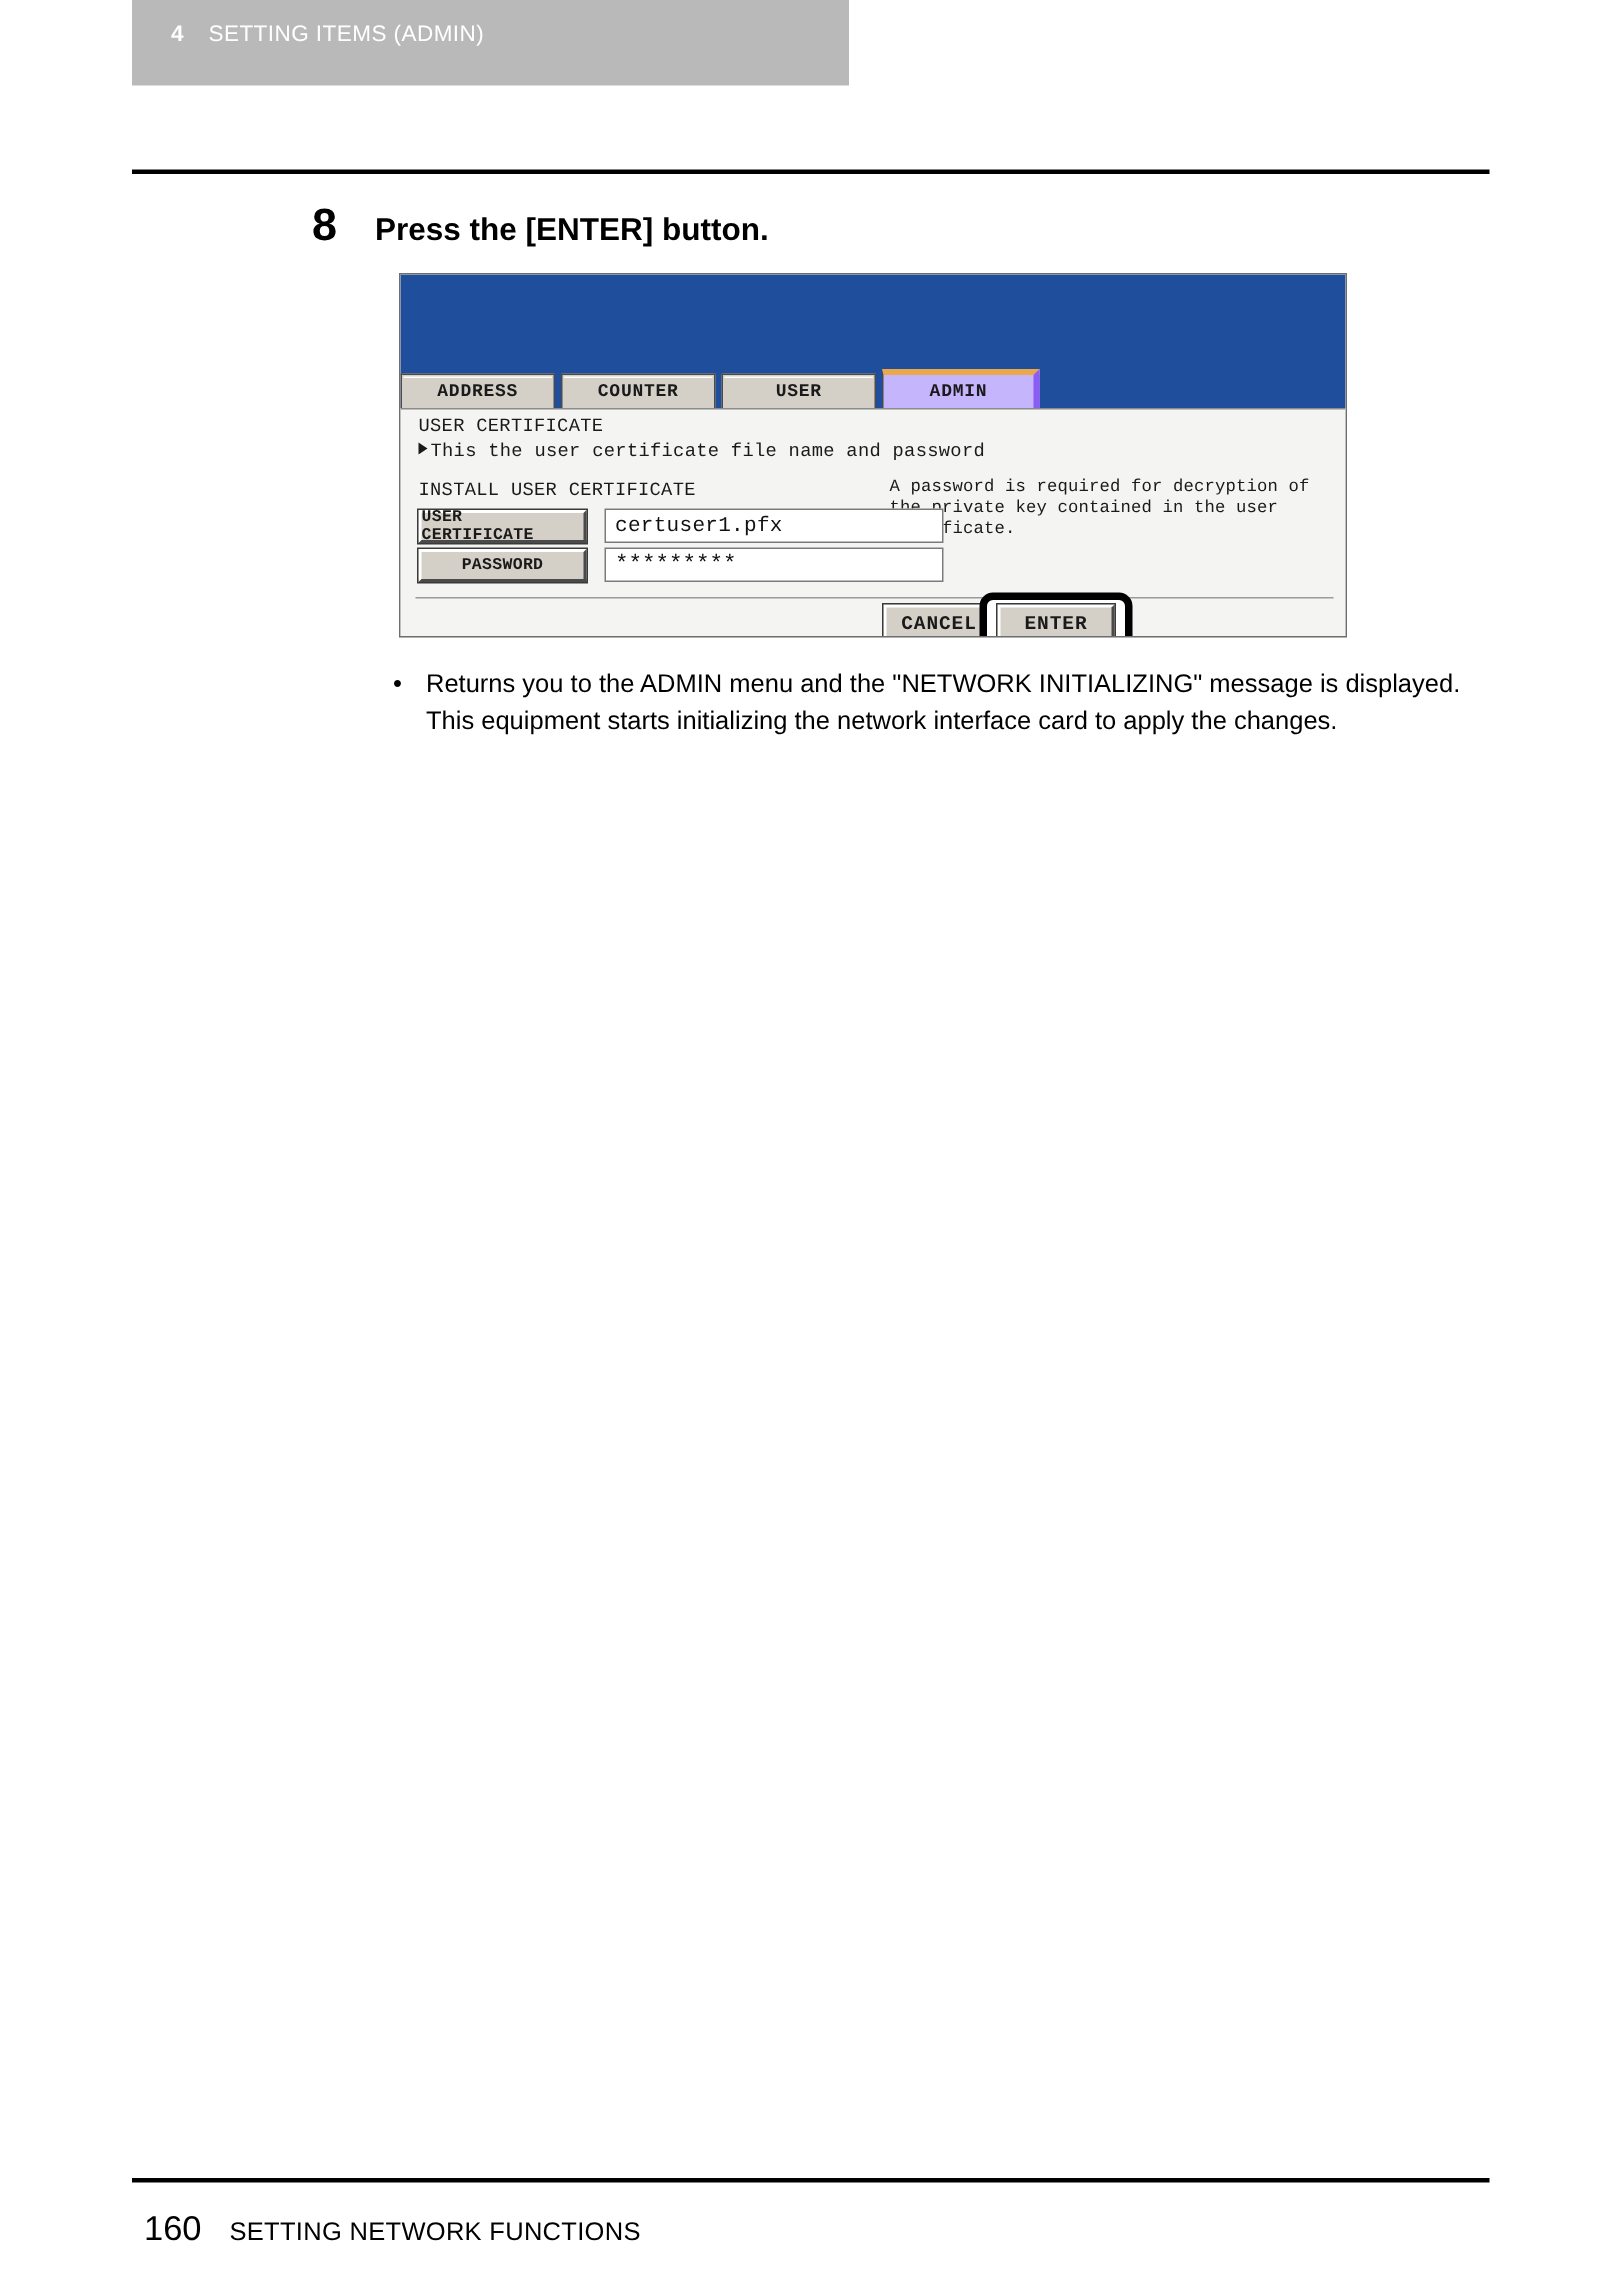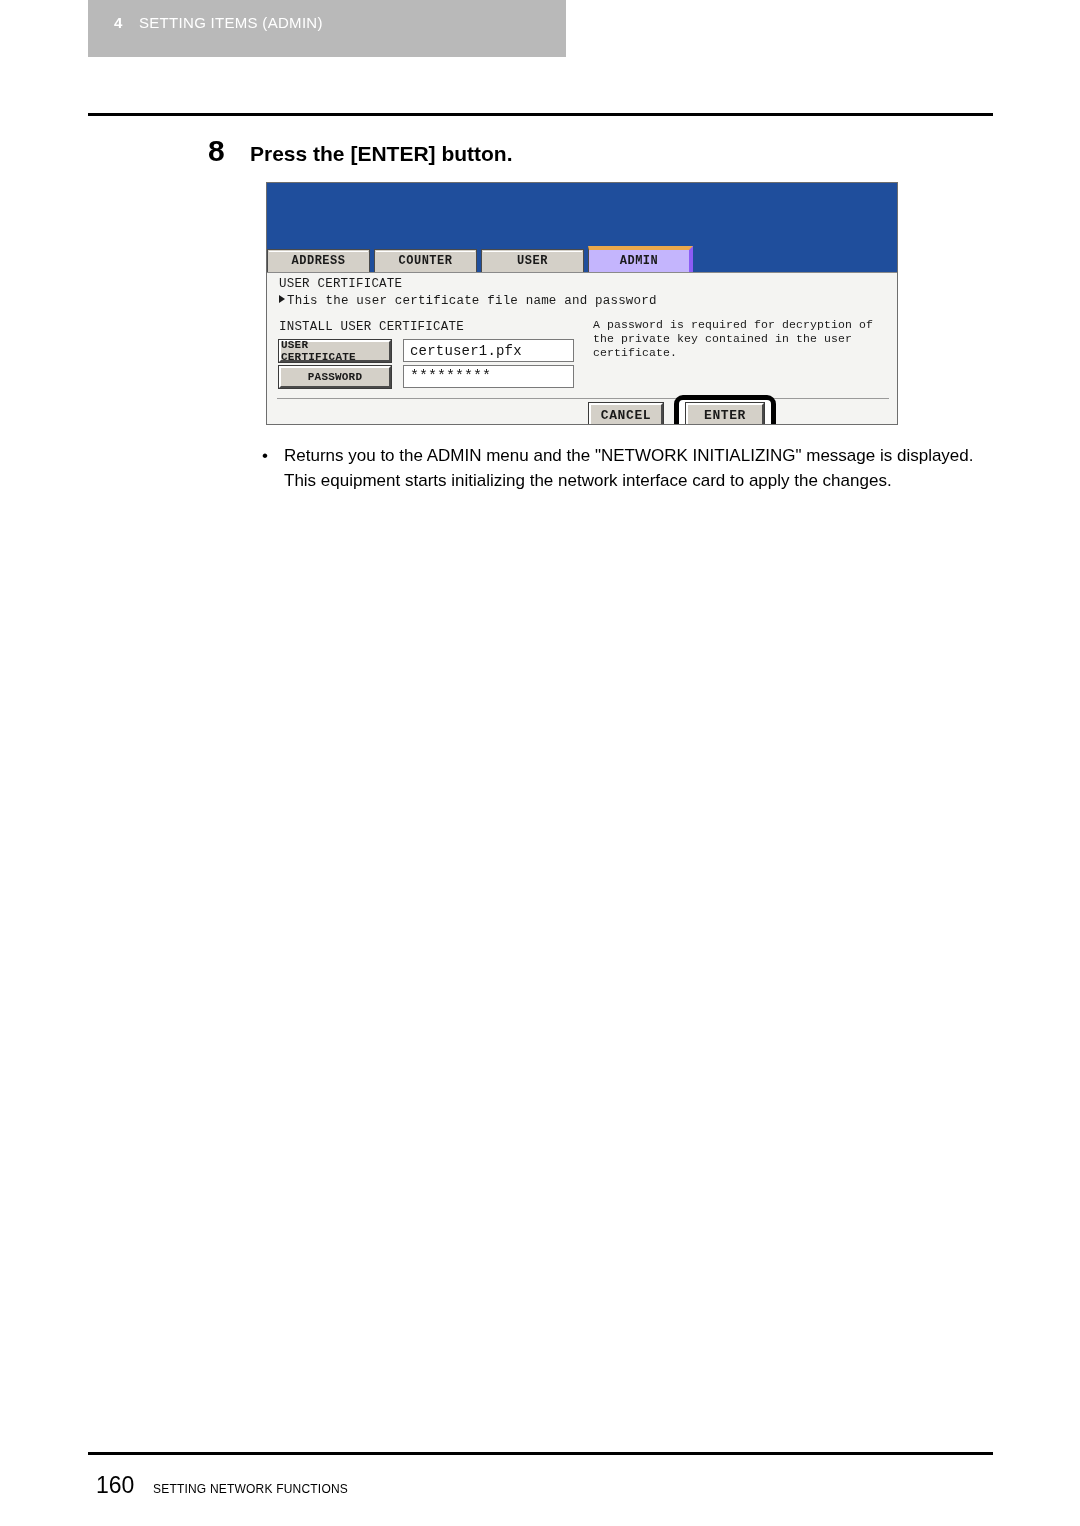--- a/index.html
+++ b/index.html
@@ -227,21 +227,21 @@
     align-items: center;
     justify-content: center;
     font-size: 11px;
     font-weight: bold;
     color: #1a1a1a;
     letter-spacing: 0.2px;
     flex: none;
   }
   .txt-field {
     box-sizing: border-box;
-    width: 171px;
+    width: 226px;
     height: 23px;
     margin-left: 12px;
     background: #ffffff;
     border: 1px solid #7a7a7a;
     display: flex;
     align-items: center;
     padding-left: 6px;
     font-size: 14px;
     color: #111111;
     letter-spacing: 0.2px;
@@ -295,21 +295,20 @@
     top: -4px;
     box-sizing: border-box;
     width: 102px;
     height: 40px;
     border: 5px solid #000000;
     border-radius: 9px;
     background: #ffffff;
     display: flex;
     align-items: center;
     justify-content: center;
-    margin-left: 21px;
   }
   .enter-btn {
     box-sizing: border-box;
     width: 78px;
     height: 24px;
     background: #d4d0c8;
     border-top: 2px solid #ffffff;
     border-left: 2px solid #ffffff;
     border-right: 2px solid #4a4a4a;
     border-bottom: 2px solid #4a4a4a;
@@ -360,21 +359,21 @@
     display: flex;
     align-items: baseline;
   }
   .footer-page {
     font-size: 23px;
     color: #000000;
     width: 57px;
     flex: none;
   }
   .footer-title {
-    font-size: 12px;
+    font-size: 17px;
     color: #000000;
     letter-spacing: 0.2px;
   }
 </style>
 </head>
 <body>
 
 <div class="chapter-bar">
   <div class="chapter-bar-inner">
     <span class="chapter-num">4</span>

